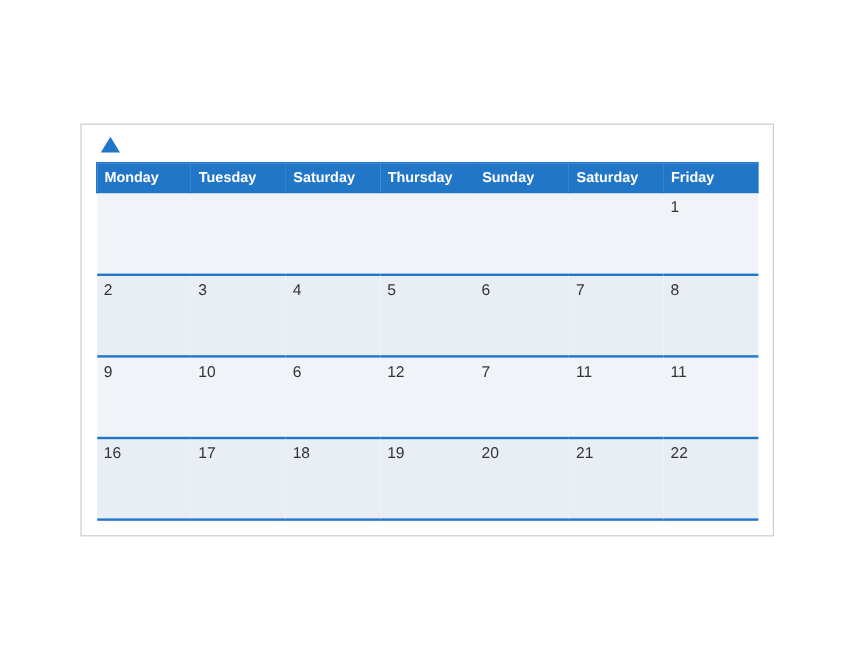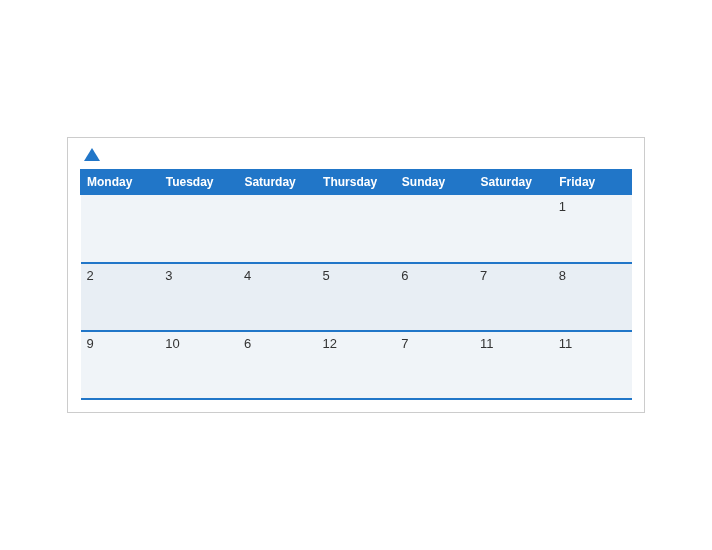--- a/index.html
+++ b/index.html
@@ -159,15 +159,24 @@
         </tr>
         <tr>
           <td><span class="day-num">9</span></td>
           <td><span class="day-num">10</span></td>
           <td><span class="day-num">6</span></td>
           <td><span class="day-num">12</span></td>
           <td><span class="day-num">7</span></td>
           <td><span class="day-num">11</span></td>
           <td><span class="day-num">11</span></td>
         </tr>
+        <tr>
+          <td><span class="day-num">16</span></td>
+          <td><span class="day-num">17</span></td>
+          <td><span class="day-num">18</span></td>
+          <td><span class="day-num">19</span></td>
+          <td><span class="day-num">20</span></td>
+          <td><span class="day-num">21</span></td>
+          <td><span class="day-num">22</span></td>
+        </tr>
       </tbody>
   </table>
 </div>
 
 </body></html>

